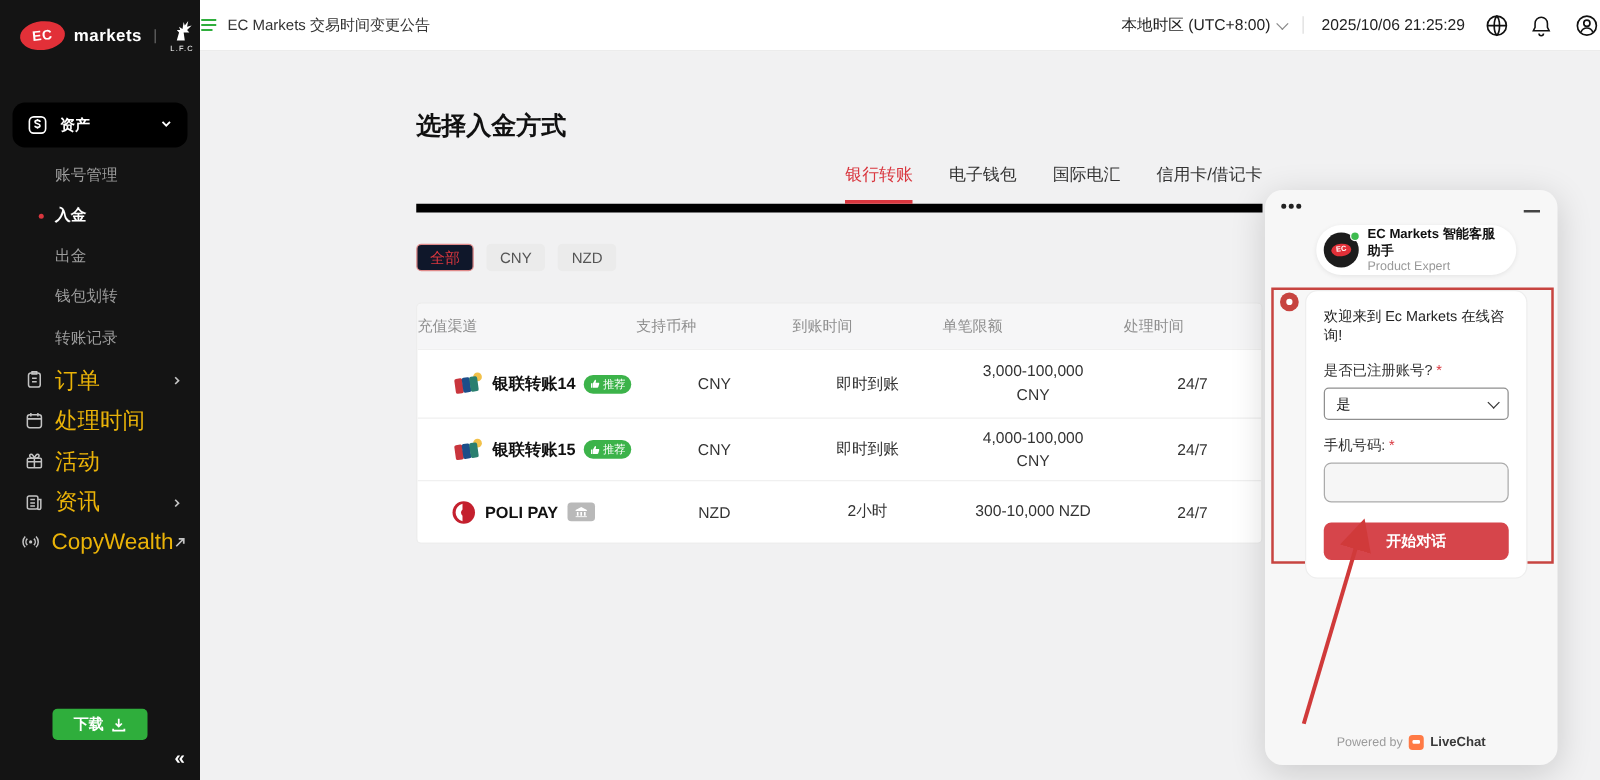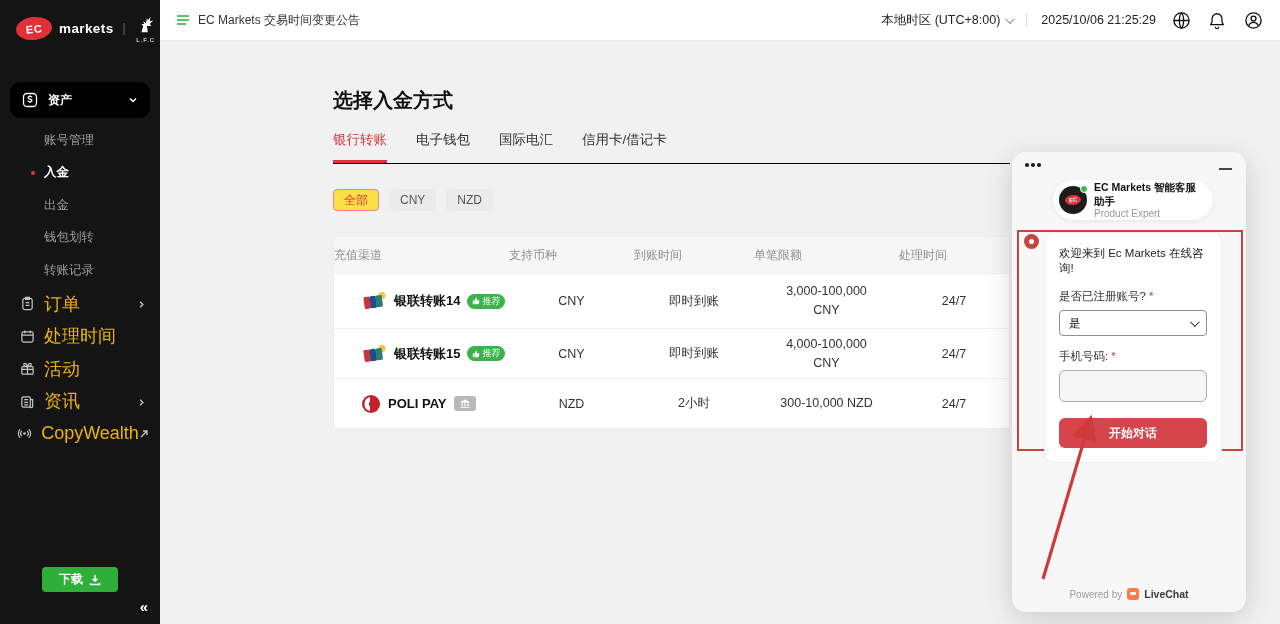--- a/index.html
+++ b/index.html
@@ -38,43 +38,43 @@
 
   .dl-btn { margin:auto auto 0; margin-bottom:32px; width:76px; height:25px;
     background:#2fae3c; border:none; border-radius:4px; color:#fff; font-size:12px;
     font-weight:bold; display:flex; align-items:center; justify-content:center; gap:6px;
     cursor:pointer; font-family:inherit; }
   .collapse { position:absolute; right:12px; bottom:9px; color:#fff; font-size:15px;
     font-weight:bold; cursor:pointer; }
 
   
   .topbar { position:absolute; left:160px; top:0; width:1120px; height:41px; background:#fff;
-    border-bottom:1px solid #ececec; display:flex; align-items:center; padding:0 16px; z-index:4; }
+    border-bottom:1px solid #ececec; display:flex; align-items:center; padding:0 0; z-index:4; }
   .announce { display:flex; align-items:center; gap:8px; cursor:pointer; }
   .announce-txt { font-size:12px; color:#333; }
   .topbar-right { margin-left:auto; display:flex; align-items:center; gap:14px; }
   .tz { display:flex; align-items:center; gap:5px; font-size:12.5px; color:#222; cursor:pointer; }
   .caret { width:7px; height:7px; border-right:1.5px solid #888; border-bottom:1.5px solid #888;
     transform:rotate(45deg) translateY(-2px); }
   .vdiv { width:1px; height:14px; background:#ddd; }
   .dt { font-size:12.5px; color:#222; }
   .icon-btn { width:22px; height:22px; display:flex; align-items:center; justify-content:center;
     cursor:pointer; color:#111; }
 
   
   .content { position:absolute; left:333px; top:41px; width:677px; }
   .page-title { margin-top:46px; font-size:20px; font-weight:bold; color:#111; }
-  .tabs { margin-top:17px; display:flex; gap:29px; border-bottom:1px solid #000000; }
+  .tabs { margin-top:17px; display:flex; gap:29px; border-bottom:7px solid #000000;justify-content:flex-end; }
   .tab { font-size:13.5px; color:#333; padding-bottom:11px; cursor:pointer;
     border-bottom:3px solid transparent; }
   .tab.active { color:#d9363e; border-bottom-color:#d9363e; }
   .chips { margin-top:25px; display:flex; gap:10px; }
   .chip { height:22px; padding:0 10px; display:flex; align-items:center; font-size:12px;
     border-radius:4px; background:#ebebeb; color:#555; cursor:pointer; border:1px solid transparent; }
-  .chip.active { background:#fde047; border-color:#e08a8a; color:#d9363e; }
+  .chip.active { background:#0f172a; border-color:#e08a8a; color:#d9363e; }
 
   .table { margin-top:25px; width:677px; background:#fff; border:1px solid #ececec;
     border-radius:4px; overflow:hidden; }
   .t-head { display:grid; grid-template-columns:175px 125px 120px 145px 110px; height:36px;
     background:#f6f6f7; align-items:center; }
   .t-head .th { text-align:left; font-size:12px; color:#8f8f8f; }
   .t-row { display:grid; grid-template-columns:175px 125px 120px 145px 110px; min-height:50px;
     align-items:center; border-top:1px solid #f0f0f0; background:#fff; cursor:pointer; }
   .t-row.r1 { min-height:55px; }
   .td { text-align:center; font-size:12.5px; color:#333; }

